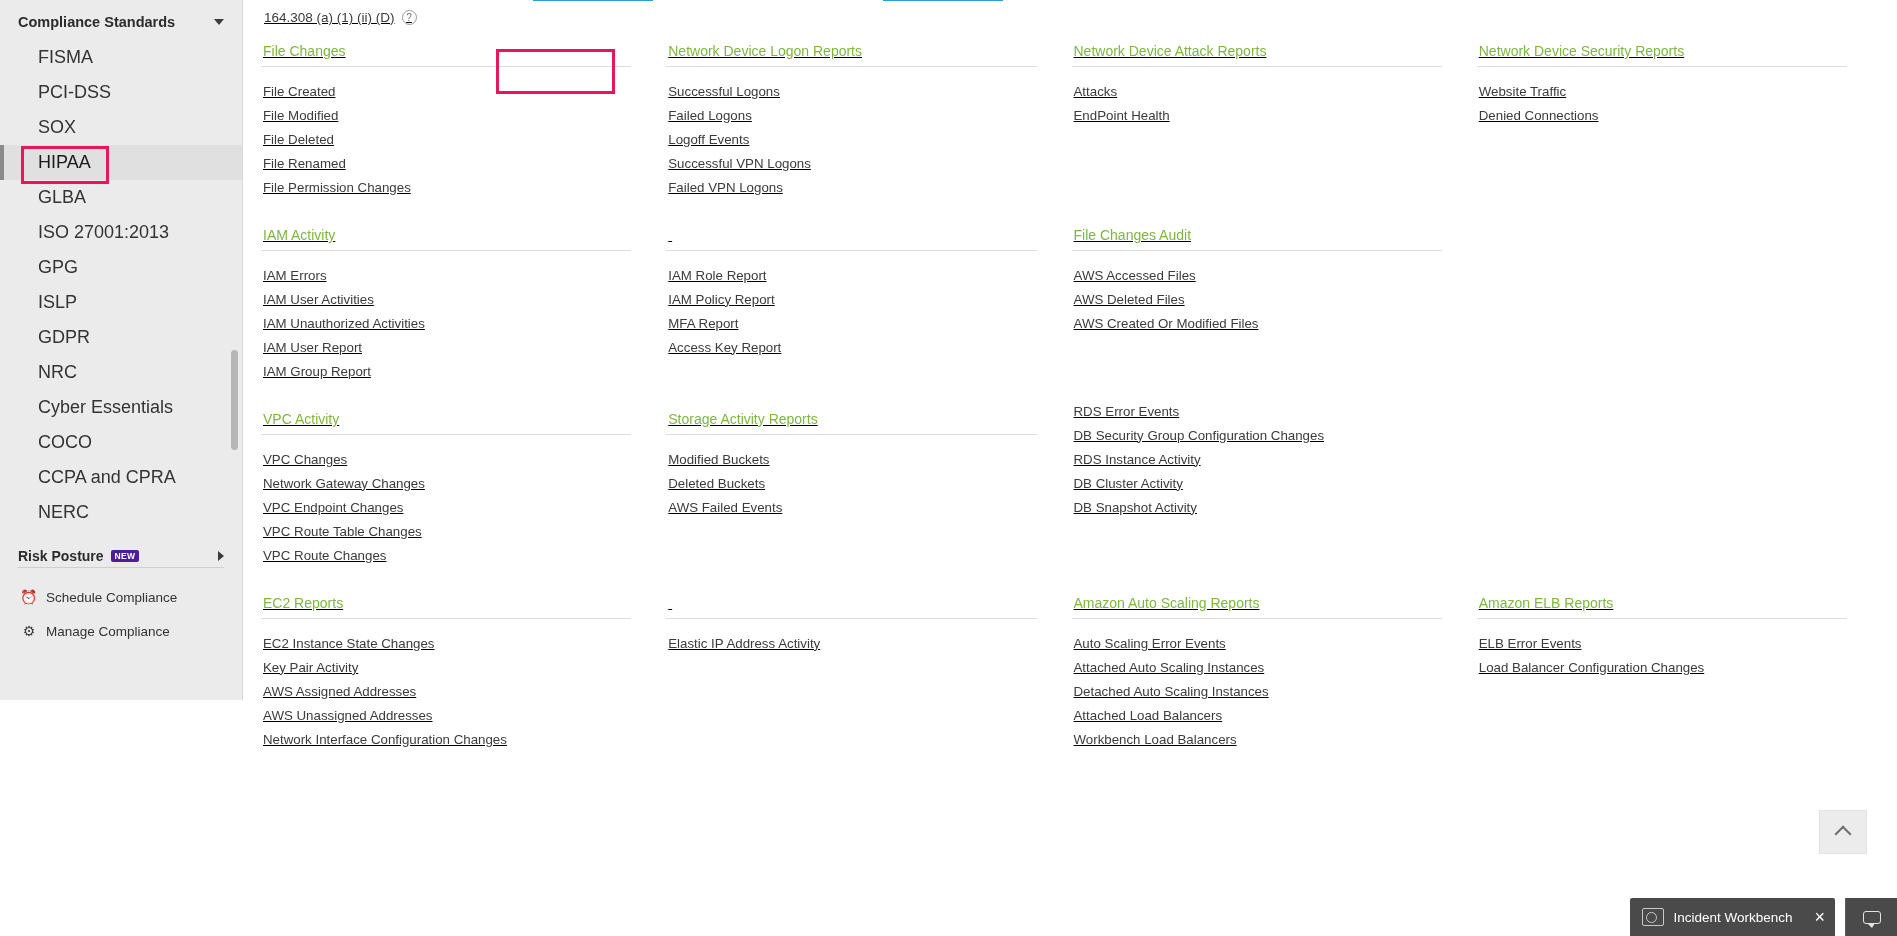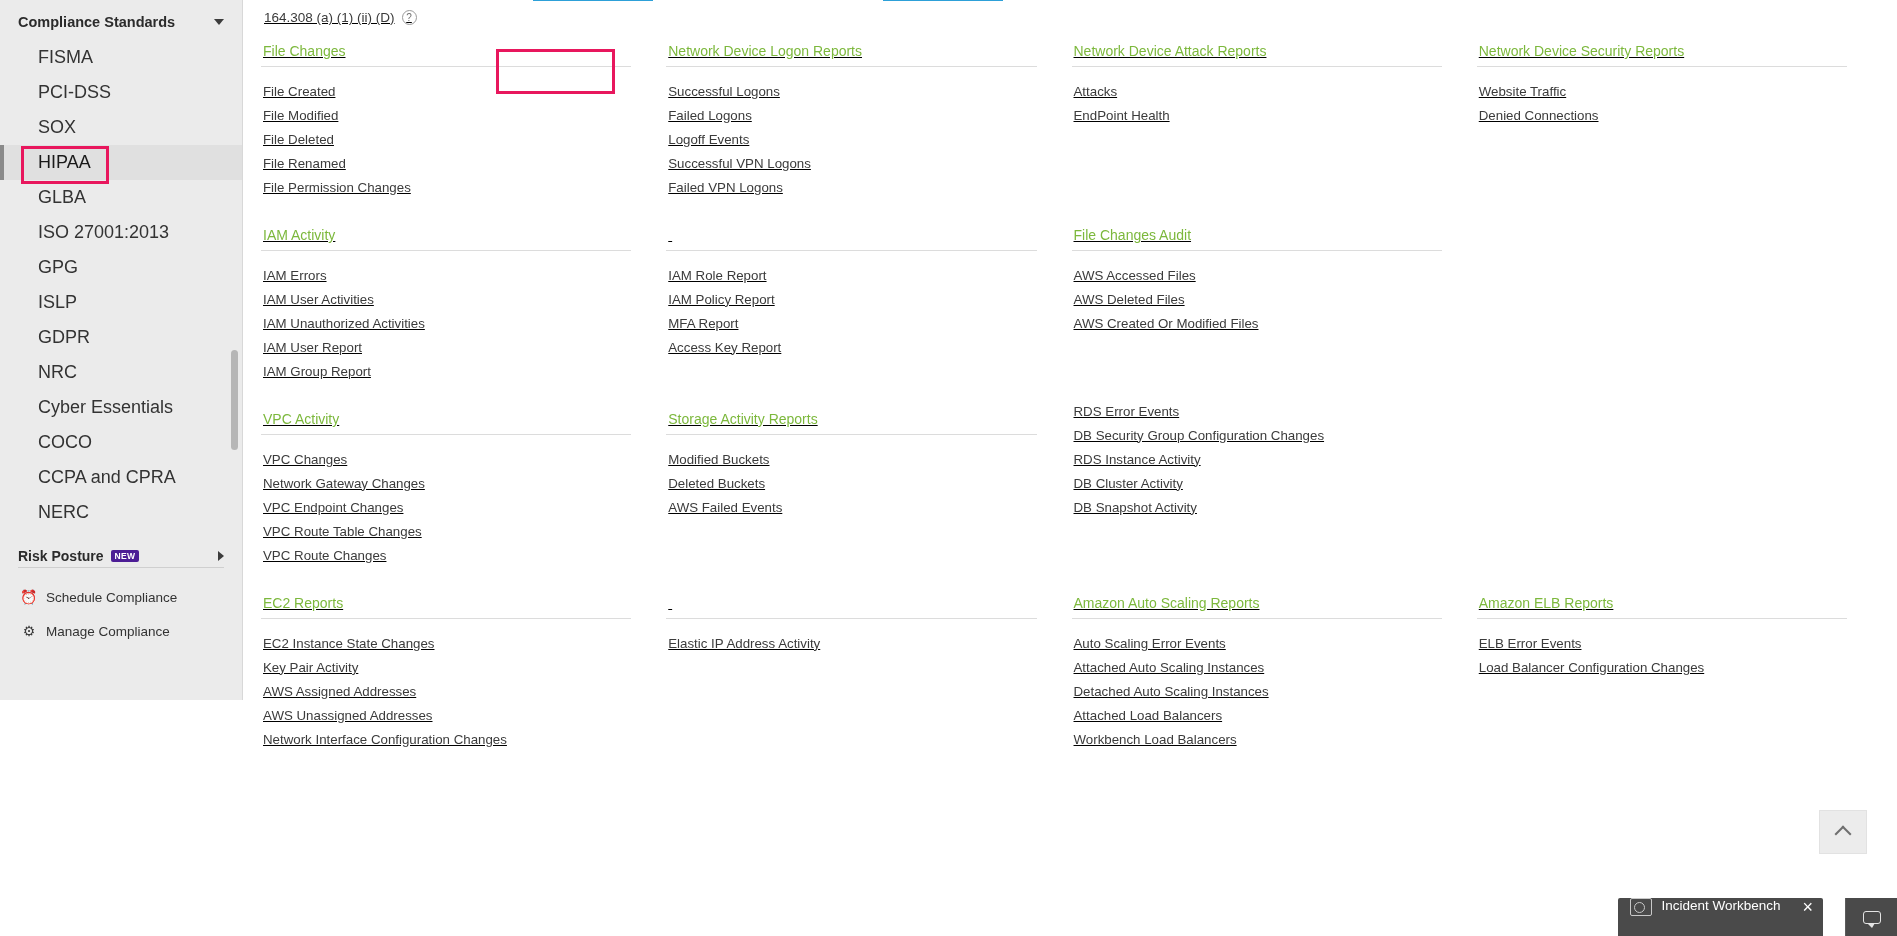--- a/index.html
+++ b/index.html
@@ -245,26 +245,27 @@
     width: 12px; height: 12px;
     border-left: 2px solid #6f6f6f;
     border-top: 2px solid #6f6f6f;
     transform: rotate(45deg);
     margin-top: 4px;
   }
 
   
   .workbench {
     position: absolute;
-    right: 74px;
+    right: 62px;
     bottom: 0;
     height: 38px;
     background: #4a4a4a;
     color: #ffffff;
     display: flex;
+    align-items: center;
     padding: 0 10px 0 12px;
     font-size: 13.5px;
     border-radius: 2px 2px 0 0;
   }
   .workbench .wb-ico {
     width: 22px; height: 18px;
     margin-right: 9px;
     border: 1px solid #c9c9c9;
     border-radius: 2px;
     position: relative;

